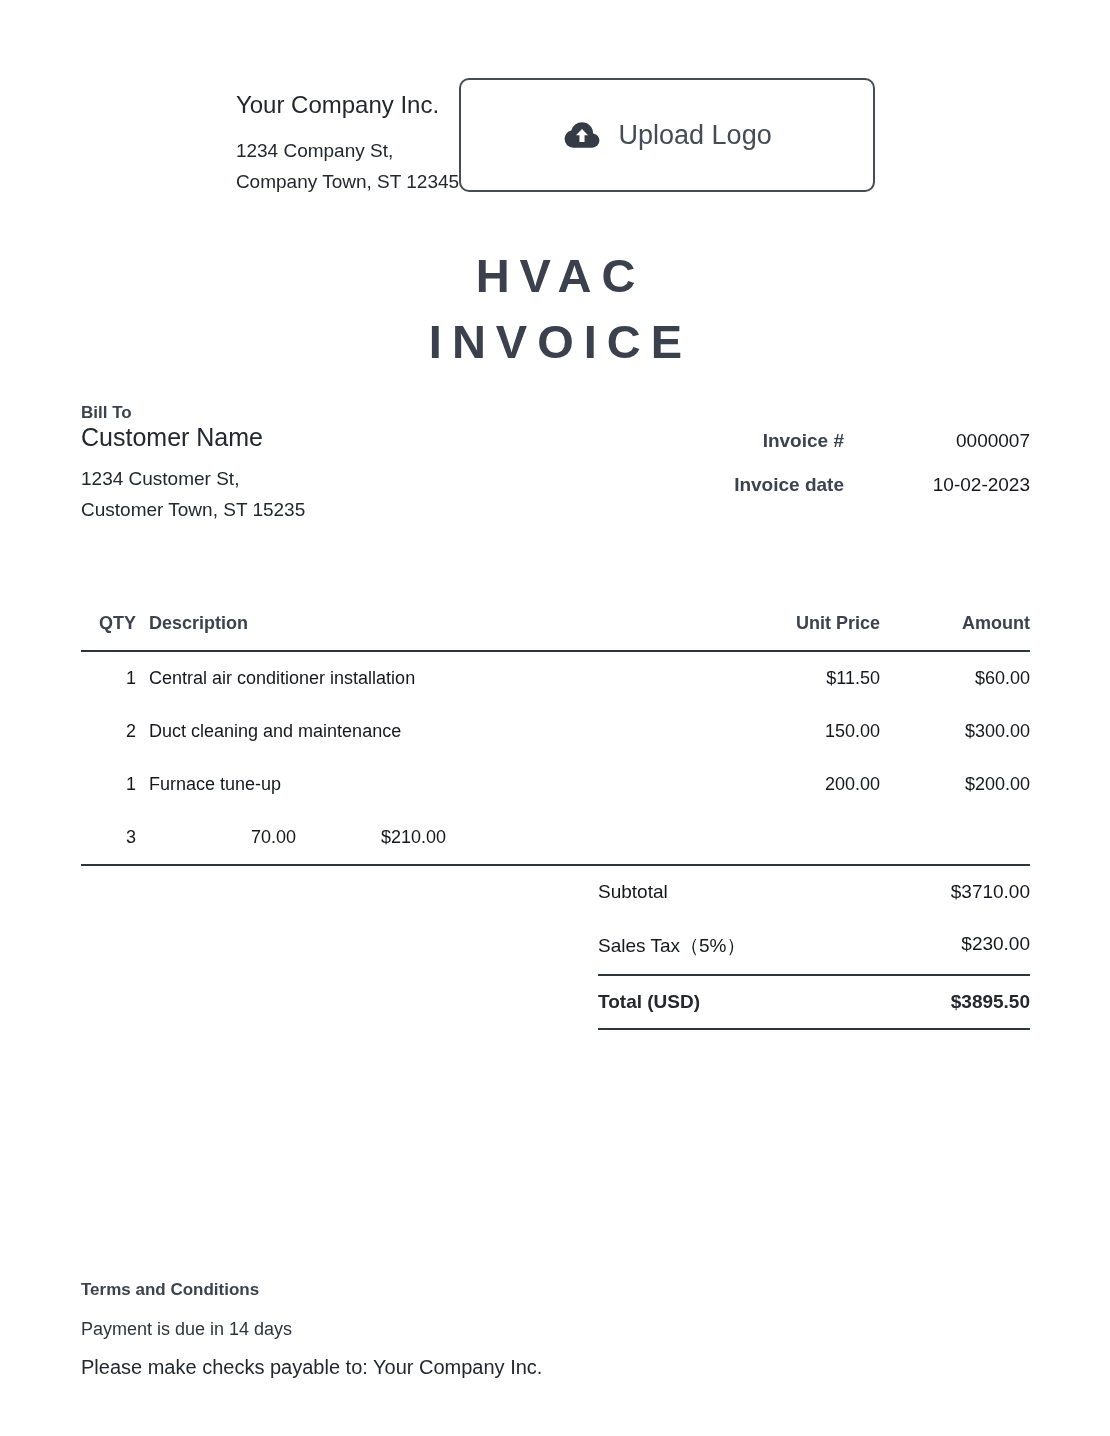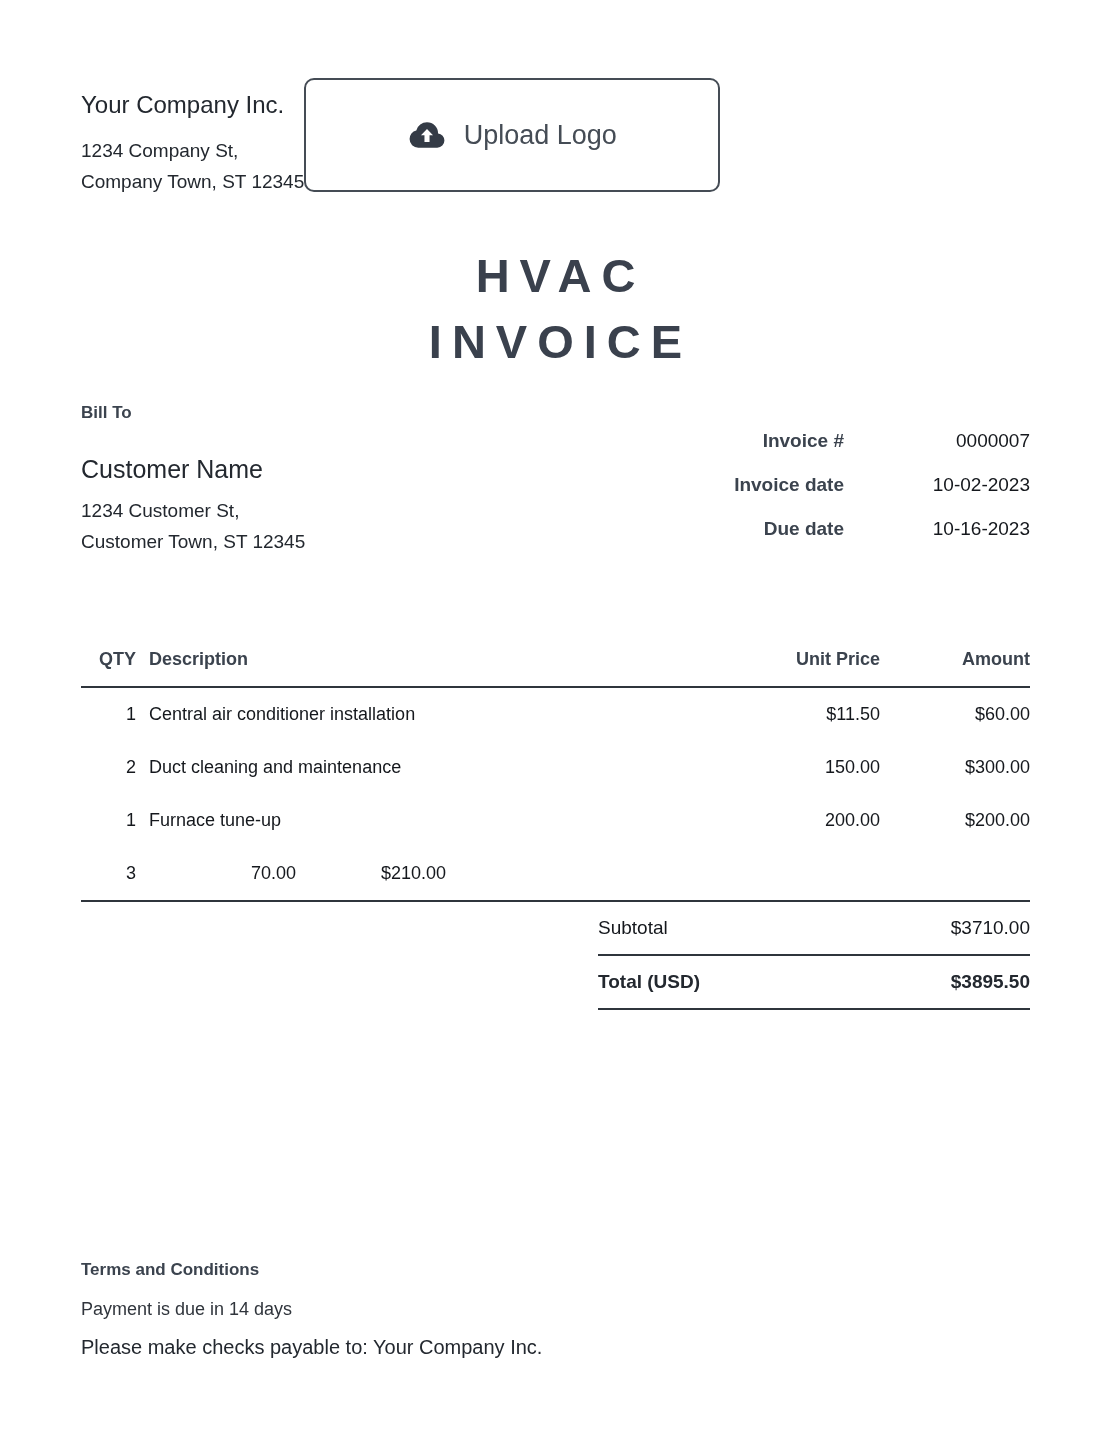--- a/index.html
+++ b/index.html
@@ -7,21 +7,21 @@
   body {
     width:1110px; height:1436px;
     font-family:"Liberation Sans","DejaVu Sans",sans-serif;
     color:#1d2127;
     position:relative;
     overflow:hidden;
   }
   .page { padding:0 80px 0 81px; }
 
   
-  .header { display:flex; justify-content:flex-start; margin-top:78px; }
+  .header { display:flex; justify-content:center; margin-top:78px; }
   .company { padding-top:13px; }
   .company-name { font-size:24px; color:#23282f; line-height:28px; margin-bottom:16px; }
   .company-address { font-size:19px; line-height:31px; color:#23282f; }
 
   .upload-btn {
     width:416px; height:114px;
     border:2px solid #454c55; border-radius:10px;
     background:#ffffff;
     display:flex; align-items:center; justify-content:center; gap:18px;
     cursor:pointer;
@@ -34,21 +34,21 @@
     margin-top:46px; margin-right:-10px;
     text-align:center;
     font-size:47px; font-weight:700;
     letter-spacing:10px; line-height:66px;
     color:#3a414d;
   }
 
   
   .info { display:flex; justify-content:space-between; margin-top:28px; }
   .billto-heading { font-size:17px; font-weight:700; color:#3b434e; line-height:20px; }
-  .customer-name { font-size:25px; color:#23282f; margin-top:32px; line-height:28px; }
+  .customer-name { font-size:25px; color:#23282f; margin-top:0; line-height:28px; }
   .customer-address { font-size:19px; line-height:31px; color:#23282f; margin-top:12px; }
 
   .meta { width:432px; padding-top:26px; }
   .meta-row { display:flex; align-items:baseline; margin-bottom:20px; }
   .meta-label { flex:1; text-align:right; font-size:19px; font-weight:700; color:#3b434e; line-height:24px; }
   .meta-value { width:186px; text-align:right; font-size:19px; color:#15181d; line-height:24px; }
 
   
   .items { margin-top:88px; }
   .items-header {
@@ -102,36 +102,32 @@
     <span>HVAC</span><br>
     <span>INVOICE</span>
   </h1>
 
   <div class="info">
     <div class="billto">
       <div class="billto-heading">Bill To</div>
       <div class="customer-name">Customer Name</div>
       <div class="customer-address">
         <div>1234 Customer St,</div>
-        <div>Customer Town, ST 12345</div>
+        <div>Customer Town, ST 15235</div>
       </div>
     </div>
 
     <div class="meta">
       <div class="meta-row">
         <div class="meta-label">Invoice #</div>
         <div class="meta-value">0000007</div>
       </div>
       <div class="meta-row">
         <div class="meta-label">Invoice date</div>
         <div class="meta-value">10-02-2023</div>
-      </div>
-      <div class="meta-row">
-        <div class="meta-label">Due date</div>
-        <div class="meta-value">10-16-2023</div>
       </div>
     </div>
   </div>
 
   <div class="items">
     <div class="items-header">
       <div class="col-qty">QTY</div>
       <div class="col-desc">Description</div>
       <div class="col-price">Unit Price</div>
       <div class="col-amount">Amount</div>
@@ -161,20 +157,24 @@
         <div class="col-amount">$210.00</div>
       </div>
     </div>
   </div>
 
   <div class="totals">
     <div class="total-row">
       <div>Subtotal</div>
       <div>$3710.00</div>
     </div>
+    <div class="total-row">
+      <div>Sales Tax（5%）</div>
+      <div>$230.00</div>
+    </div>
     <div class="total-row grand">
       <div>Total (USD)</div>
       <div>$3895.50</div>
     </div>
   </div>
 
   <div class="terms">
     <div class="terms-heading">Terms and Conditions</div>
     <div class="terms-line1">Payment is due in 14 days</div>
     <div class="terms-line2">Please make checks payable to: Your Company Inc.</div>

